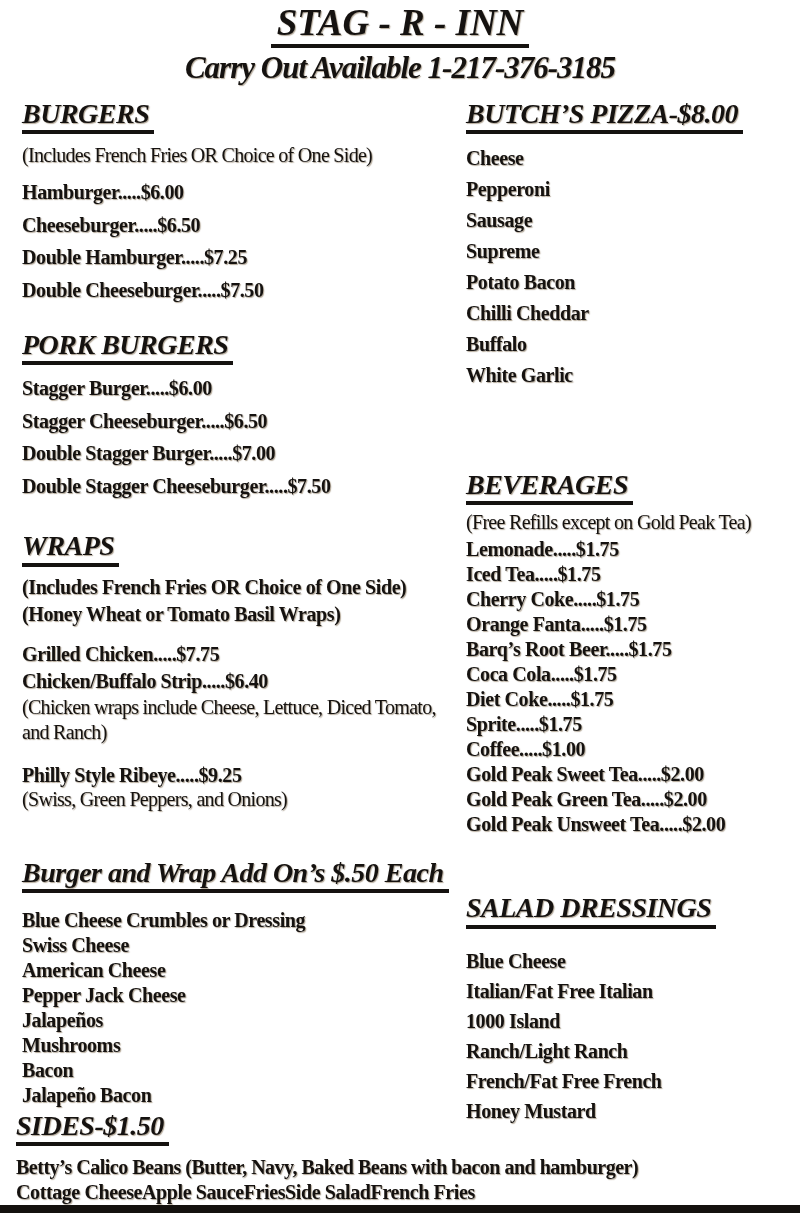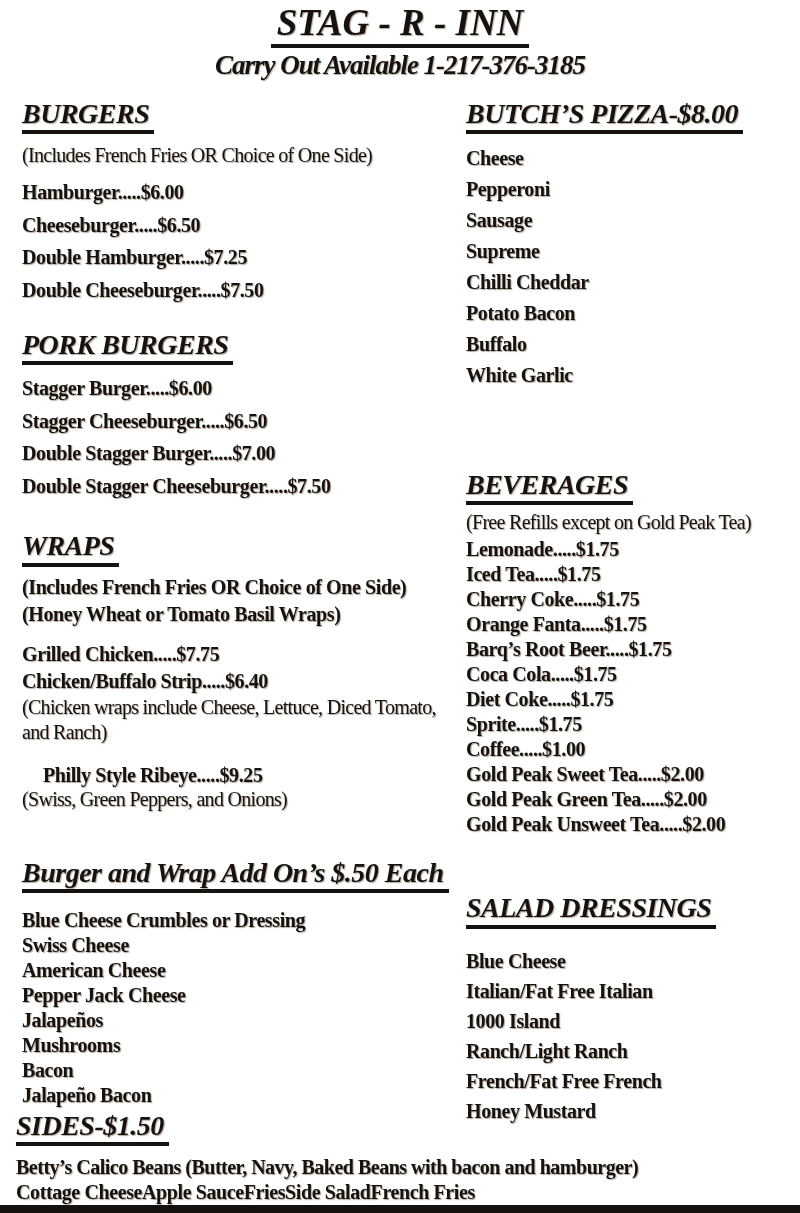--- a/index.html
+++ b/index.html
@@ -6,21 +6,21 @@
   .menu{
     position:relative;width:800px;height:1213px;background:#ffffff;
     color:#151210;font-family:Liberation Serif, serif;overflow:hidden;
     text-shadow:1px 1px 1px rgba(85,60,25,0.45);
   }
   .hdr{position:absolute;top:4px;left:0;width:100%;text-align:center;}
   .hdr-title{
     display:inline-block;font-style:italic;font-weight:bold;font-size:37px;line-height:1.05;
     border-bottom:4px solid #151210;padding:0 6px 1px 6px;
   }
-  .hdr-sub{font-style:italic;font-weight:bold;font-size:27px;line-height:1.08;margin-top:3px;letter-spacing:-1px;}
+  .hdr-sub{font-style:italic;font-weight:bold;font-size:31px;line-height:1.08;margin-top:3px;letter-spacing:-1px;}
   .col-left{position:absolute;left:22px;top:98px;width:440px;}
   .col-right{position:absolute;left:466px;top:98px;width:326px;}
   .sec-header{
     display:table;margin:0;font-style:italic;font-weight:bold;font-size:28px;line-height:1.15;
     border-bottom:4px solid #151210;padding:0 5px 0 0;letter-spacing:-0.5px;white-space:nowrap;
   }
   .item{font-weight:bold;font-size:20px;letter-spacing:-0.4px;}
   .light{font-weight:normal;letter-spacing:-0.7px;}
   .lh32 .item{line-height:32.5px;}
   .lh31 .item{line-height:31px;}
@@ -30,21 +30,21 @@
   .note{font-size:20px;line-height:24px;}
   .sec-burgers .note{margin-top:9px;}
   .sec-burgers .items{margin-top:9px;}
   .sec-pork{margin-top:23px;}
   .sec-pork .items{margin-top:7px;}
   .sec-wraps{margin-top:28px;}
   .sec-wraps .notes{margin-top:7px;}
   .sec-wraps .notes .item{line-height:27px;}
   .sec-wraps .items{margin-top:13px;}
   .wrap-note{width:424px;line-height:25px;}
-  .philly{margin-top:19px;margin-left:21px;}
+  .philly{margin-top:19px;}
   .sec-addons{margin-top:46px;}
   .sec-addons .items{margin-top:15px;}
   .sec-pizza .items{margin-top:9px;}
   .sec-bev{margin-top:78px;}
   .sec-bev .note{margin-top:5px;}
   .sec-bev .items{margin-top:3px;}
   .sec-salad{margin-top:55px;}
   .sec-salad .items{margin-top:17px;}
   .sec-sides{position:absolute;left:16px;top:1110px;width:770px;}
   .sec-sides .betty{margin-top:9px;font-size:20px;font-weight:bold;letter-spacing:-0.5px;line-height:24px;}
@@ -118,22 +118,22 @@
 
   <div class="col-right">
 
     <section class="sec-pizza">
       <h2 class="sec-header">BUTCH’S PIZZA-$8.00</h2>
       <div class="items lh31">
           <div class="item">Cheese</div>
           <div class="item">Pepperoni</div>
           <div class="item">Sausage</div>
           <div class="item">Supreme</div>
+          <div class="item">Potato Bacon</div>
           <div class="item">Chilli Cheddar</div>
-          <div class="item">Potato Bacon</div>
           <div class="item">Buffalo</div>
           <div class="item">White Garlic</div>
         </div>
     </section>
 
     <section class="sec-bev">
       <h2 class="sec-header">BEVERAGES</h2>
       <div class="note light">(Free Refills except on Gold Peak Tea)</div>
       <div class="items lh25">
           <div class="item">Lemonade.....$1.75</div>

